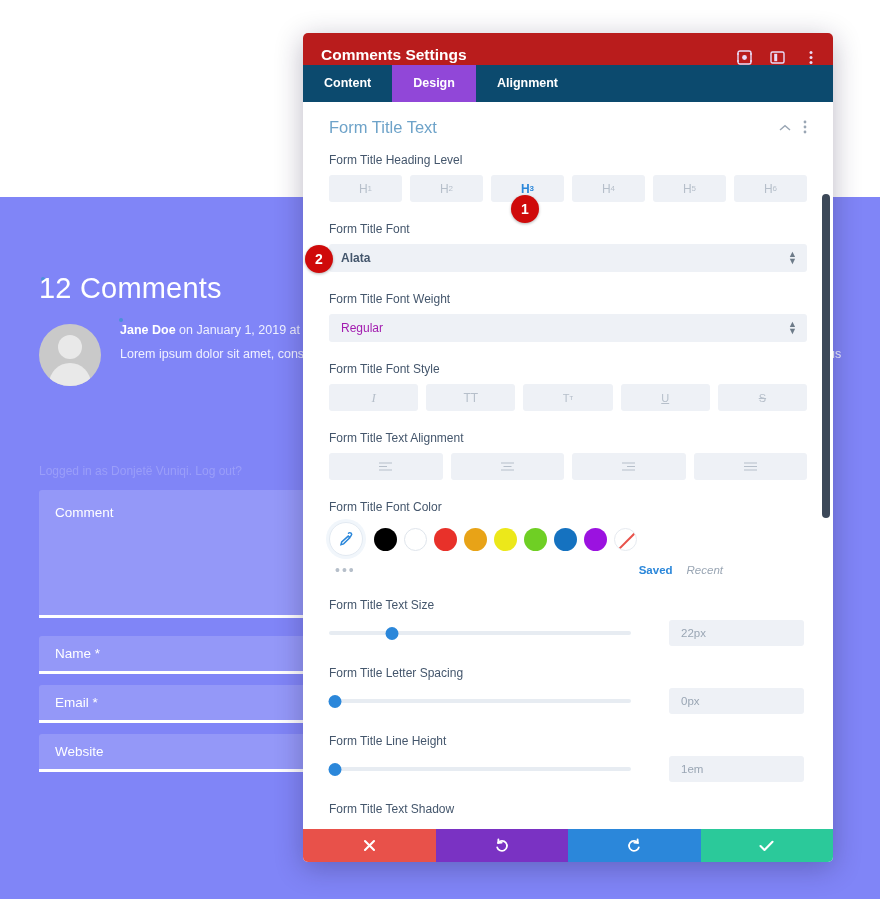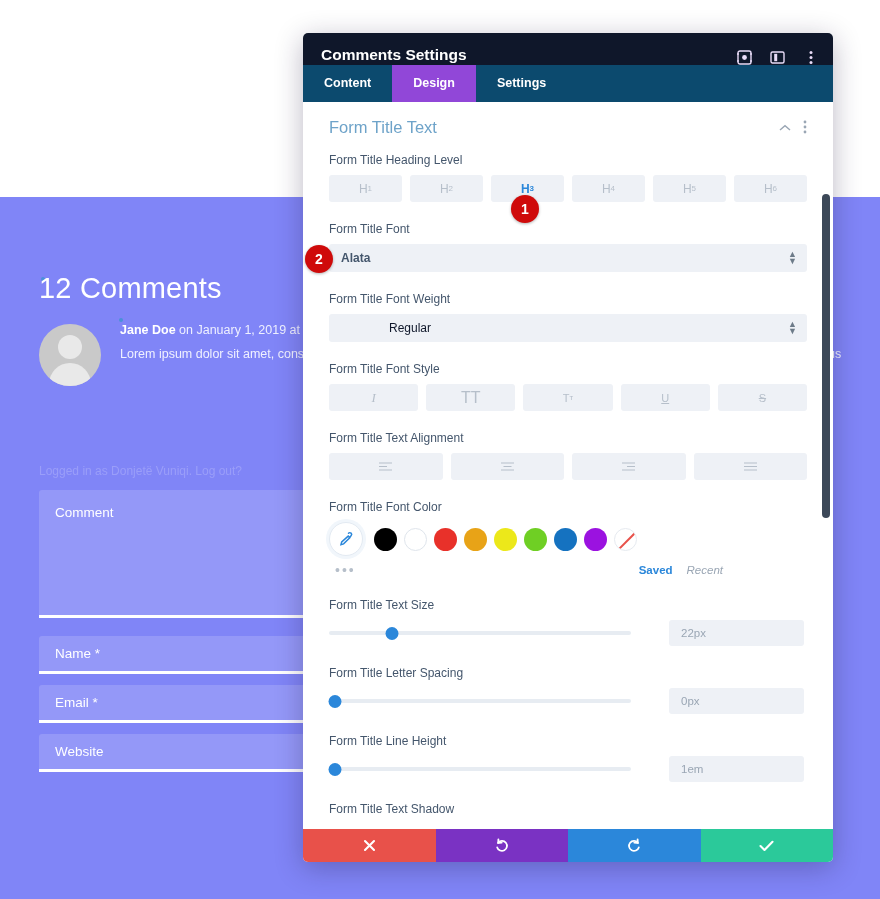--- a/index.html
+++ b/index.html
@@ -142,21 +142,21 @@
     width: 530px; height: 829px;
     background: #ffffff;
     border-radius: 5px;
     box-shadow: 0 6px 28px rgba(30,20,60,0.30);
     overflow: visible;
     display: flex;
     flex-direction: column;
   }
 
   .modal-header {
-    background: #0f172a;
+    background: #b91c1c;
     padding: 12px 18px 0 18px;
     border-radius: 5px 5px 0 0;
     flex: 0 0 auto;
     position: relative;
   }
   .modal-title {
     color: #ffffff;
     font-size: 15.5px;
     font-weight: 700;
     line-height: 20px;
@@ -264,21 +264,21 @@
     position: relative;
     height: 28px;
     background: #eef1f6;
     border-radius: 3px;
     display: flex;
     align-items: center;
     padding: 0 26px 0 12px;
     cursor: pointer;
   }
   .select .val { font-size: 12px; color: #44566c; font-weight: 700; }
-  .select .val.placeholder { color: #0f172a; font-weight: 400; margin-left: 48px; }
+  .select .val.placeholder { color: #a21caf; font-weight: 400; }
   .select .arrows {
     position: absolute;
     right: 10px; top: 50%;
     transform: translateY(-50%);
     color: #6d7b89;
     font-size: 9px;
     line-height: 7px;
     text-align: center;
   }
 
@@ -483,21 +483,21 @@
               <circle cx="2" cy="7.5" r="1.5"></circle>
               <circle cx="2" cy="12.5" r="1.5"></circle>
           </svg>
         </div>
       </div>
     </div>
 
     <div class="tabs">
       <button class="tab">Content</button>
       <button class="tab active">Design</button>
-      <button class="tab">Settings</button>
+      <button class="tab">Alignment</button>
     </div>
 
     <div class="modal-body">
       <div class="scroll-area">
 
         <div class="section-head">
           <div class="section-title">Form Title Text</div>
           <div class="section-actions">
             <span>
               <svg width="12" height="8" viewBox="0 0 12 8" fill="none" stroke="currentColor" stroke-width="1.4">
@@ -560,21 +560,21 @@
           </div>
         </div>
 
         <div class="opt-group">
           <div class="opt-label">Form Title Font Style</div>
           <div class="btn-row">
             <div class="seg">
                 <em style="font-family:'Liberation Serif',serif;font-size:13px;">I</em>
               </div>
             <div class="seg">
-                <span style="font-size:16px;">TT</span>
+                <span style="font-size:12px;">TT</span>
               </div>
             <div class="seg">
                 <span style="font-size:11px;">T</span>
                 <span style="font-size:8px;">т</span>
               </div>
             <div class="seg">
                 <span style="font-size:11px;text-decoration:underline;">U</span>
               </div>
             <div class="seg">
                 <span style="font-size:11px;text-decoration:line-through;">S</span>

